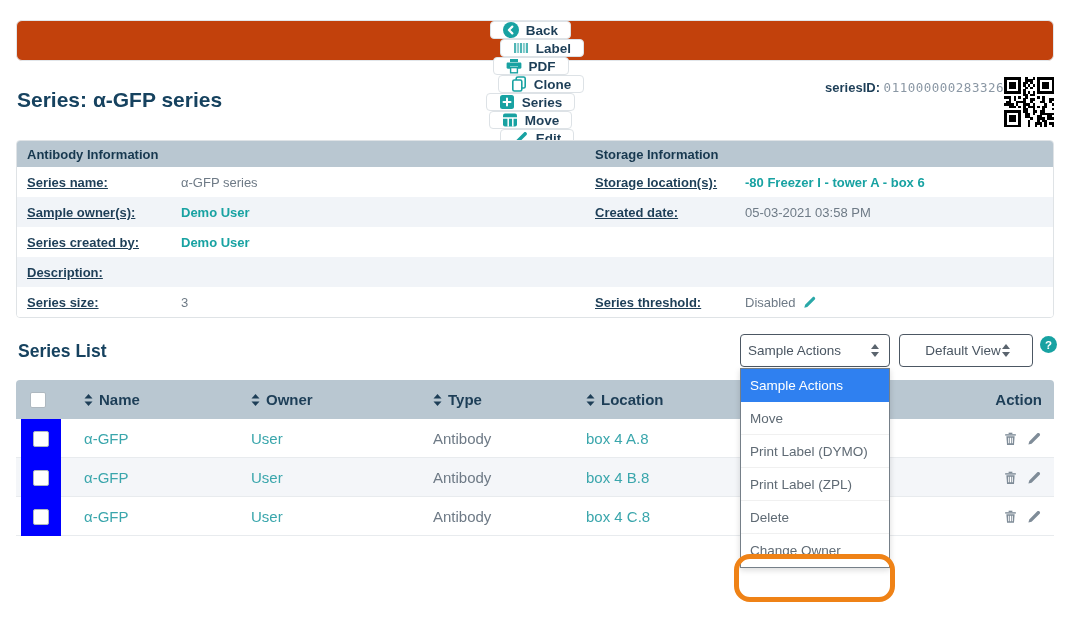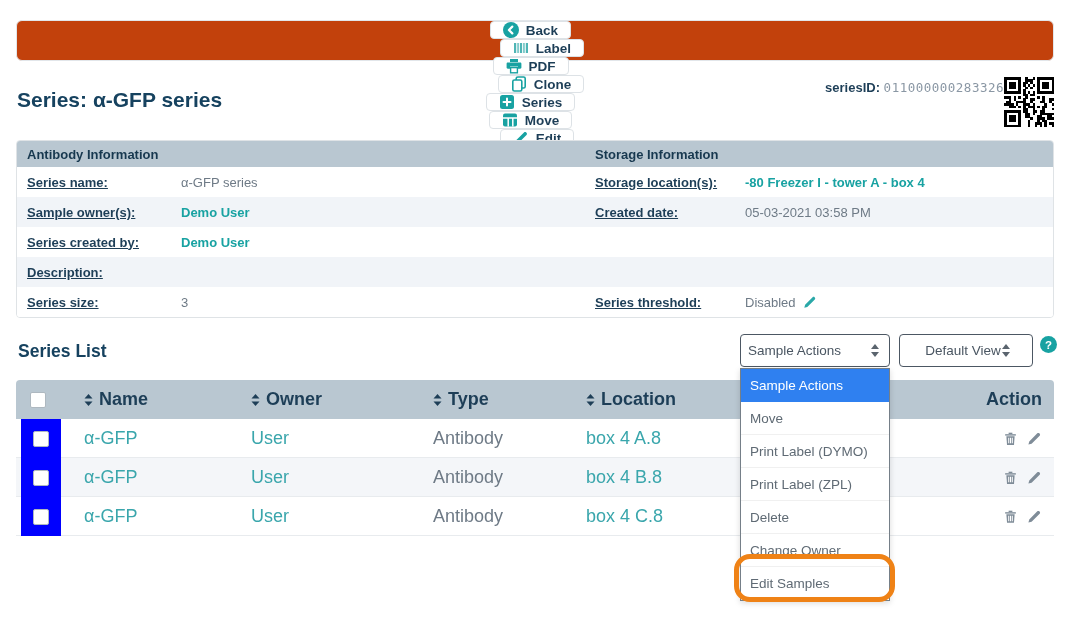--- a/index.html
+++ b/index.html
@@ -50,21 +50,21 @@
     justify-content:space-between; font-size:13.5px; color:#4a5662; cursor:pointer;
   }
   .sel-actions { left:740px; width:150px; padding:0 9px 0 7px; }
   .sel-view { left:899px; width:134px; padding:0 10px 0 14px;justify-content:center; }
   .help-circle {
     position:absolute; left:1040px; top:336px; width:17px; height:17px; border-radius:50%;
     background:#18a2a2; color:#fff; font-size:11.5px; font-weight:bold;
     display:flex; align-items:center; justify-content:center; cursor:pointer;
   }
   
-  .stable { position:absolute; left:16px; top:380px; width:1038px; font-size:18px; }
+  .stable { position:absolute; left:16px; top:380px; width:1038px; font-size:15px; }
   .thead {
     display:grid; grid-template-columns:64px 167px 182px 153px auto 120px;
     background:#b9c7d1; height:39px; align-items:center; border-radius:4px 4px 0 0;
     font-weight:bold; color:#1d3e57;
   }
   .trow {
     display:grid; grid-template-columns:64px 167px 182px 153px auto 120px;
     height:39px; align-items:center; background:#fff; border-bottom:1px solid #e8ebee;
   }
   .trow.alt { background:#f4f6f9; }
@@ -414,21 +414,21 @@
 
   <div class="info-table">
     <div class="info-head">
       <div>Antibody Information</div>
       <div>Storage Information</div>
     </div>
     <div class="info-row">
       <div class="ilabel">Series name:</div>
       <div class="ivalue">α-GFP series</div>
       <div class="ilabel">Storage location(s):</div>
-      <div class="tlink">-80 Freezer I - tower A - box 4</div>
+      <div class="tlink">-80 Freezer I - tower A - box 6</div>
     </div>
     <div class="info-row alt">
       <div class="ilabel">Sample owner(s):</div>
       <div class="tlink">Demo User</div>
       <div class="ilabel">Created date:</div>
       <div class="ivalue">05-03-2021 03:58 PM</div>
     </div>
     <div class="info-row">
       <div class="ilabel">Series created by:</div>
       <div class="tlink">Demo User</div>
@@ -628,17 +628,16 @@
     </div>
   </div>
 
   <div class="menu">
     <div class="mitem selected">Sample Actions</div>
     <div class="mitem">Move</div>
     <div class="mitem">Print Label (DYMO)</div>
     <div class="mitem">Print Label (ZPL)</div>
     <div class="mitem">Delete</div>
     <div class="mitem">Change Owner</div>
-    <div class="mitem">Edit Samples</div>
   </div>
   <div class="annotation-ring"></div>
 
 </div>
 
 </body></html>

